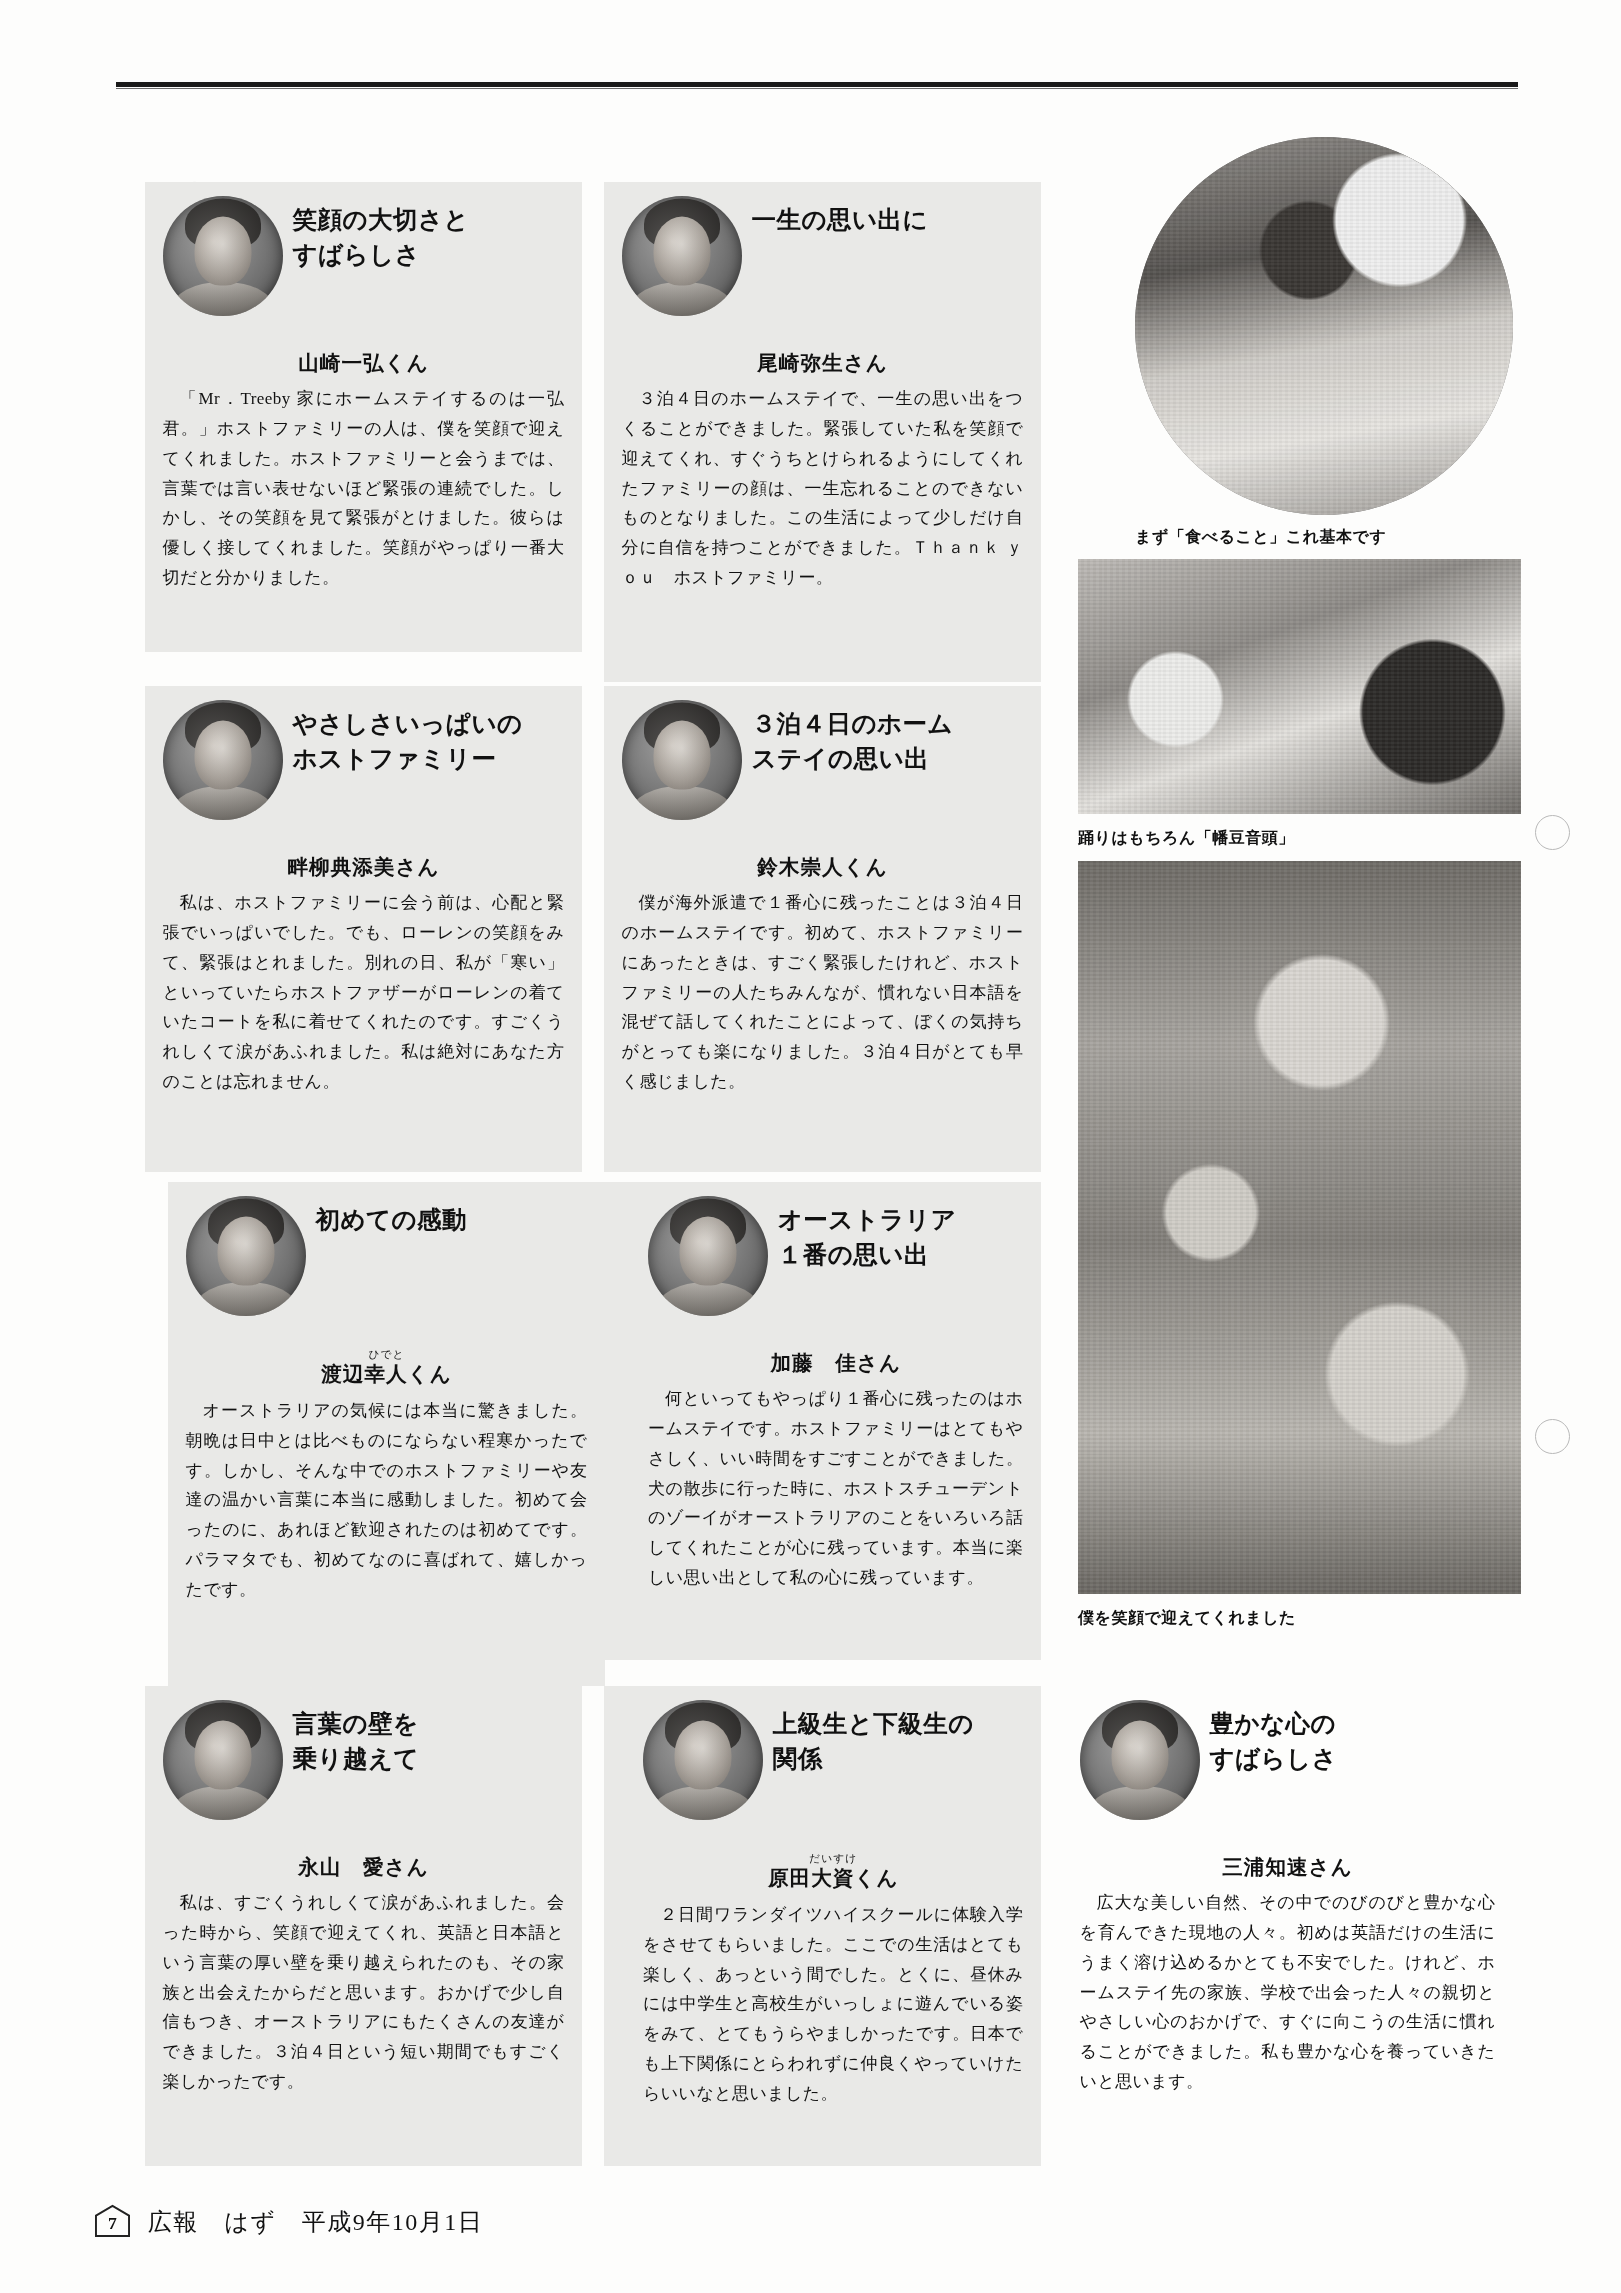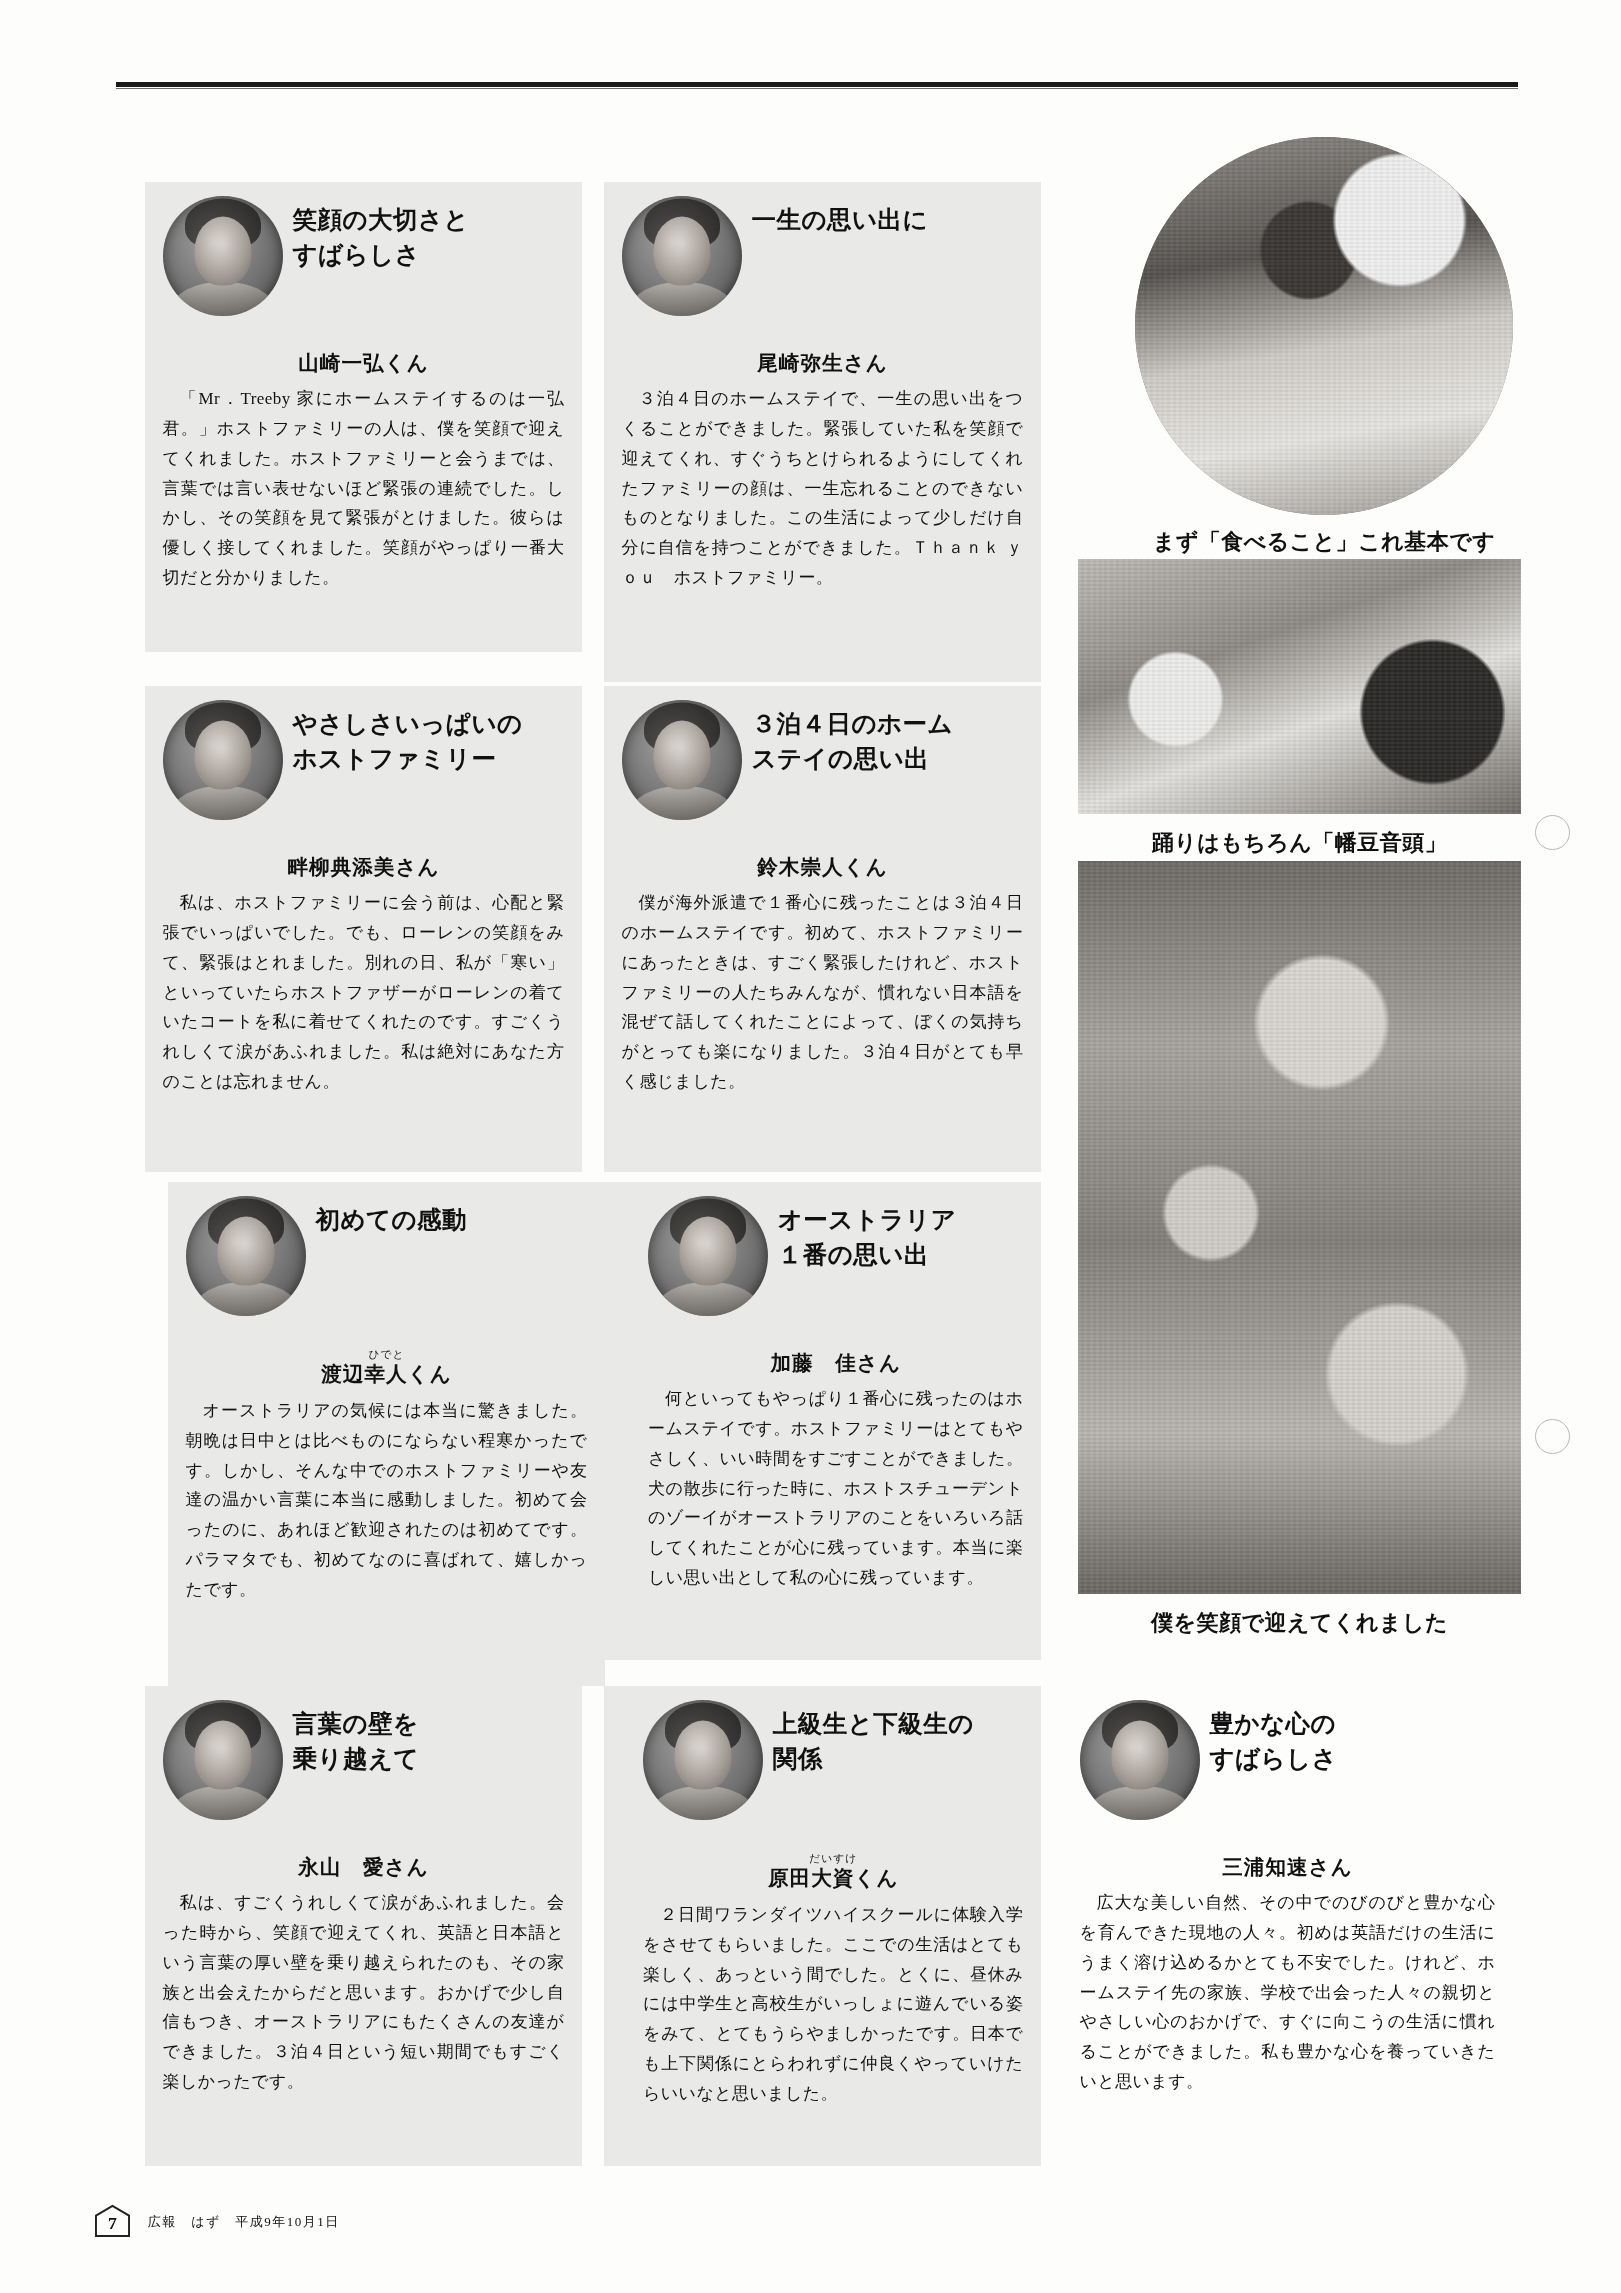--- a/index.html
+++ b/index.html
@@ -152,24 +152,23 @@
     background:
       repeating-linear-gradient(0deg, rgba(255,255,255,0.05) 0 2px, rgba(0,0,0,0.05) 2px 3.9px),
       repeating-linear-gradient(90deg, rgba(255,255,255,0.04) 0 2.9px, rgba(0,0,0,0.04) 2.9px 5.9px);
     opacity: 0.7;
   }
   .photo-round {
     border-radius: 50%;
   }
   .caption {
     position: absolute;
-    font-size: 22px;
+    font-size: 16px;
     font-weight: bold;
     letter-spacing: 0.5px;
-    text-align: center;
     color: #111;
   }
 
   
   .scene-dinner {
     position: absolute; inset: 0;
     background:
       radial-gradient(circle at 70% 22%, #efefee 0 16%, transparent 17%),
       radial-gradient(circle at 46% 30%, #3a3734 0 14%, transparent 15%),
       linear-gradient(170deg,#8f8c88 0%, #55524f 32%, #cfccc7 55%, #e7e5e1 75%, #9b9894 100%);
@@ -216,21 +215,21 @@
   .page-badge svg { display:block; }
   .page-badge span {
     position: absolute;
     left: 0; right: 0;
     top: 8.8px;
     text-align: center;
     font-size: 17.6px;
     font-weight: bold;
   }
   .footer-text {
-    font-size: 13px;
+    font-size: 24px;
     letter-spacing: 1.5px;
   }
 </style>
 </head>
 <body>
 
 <div class="page">
   <div class="paper-tone"></div>
   <div class="top-rule"></div>
 

